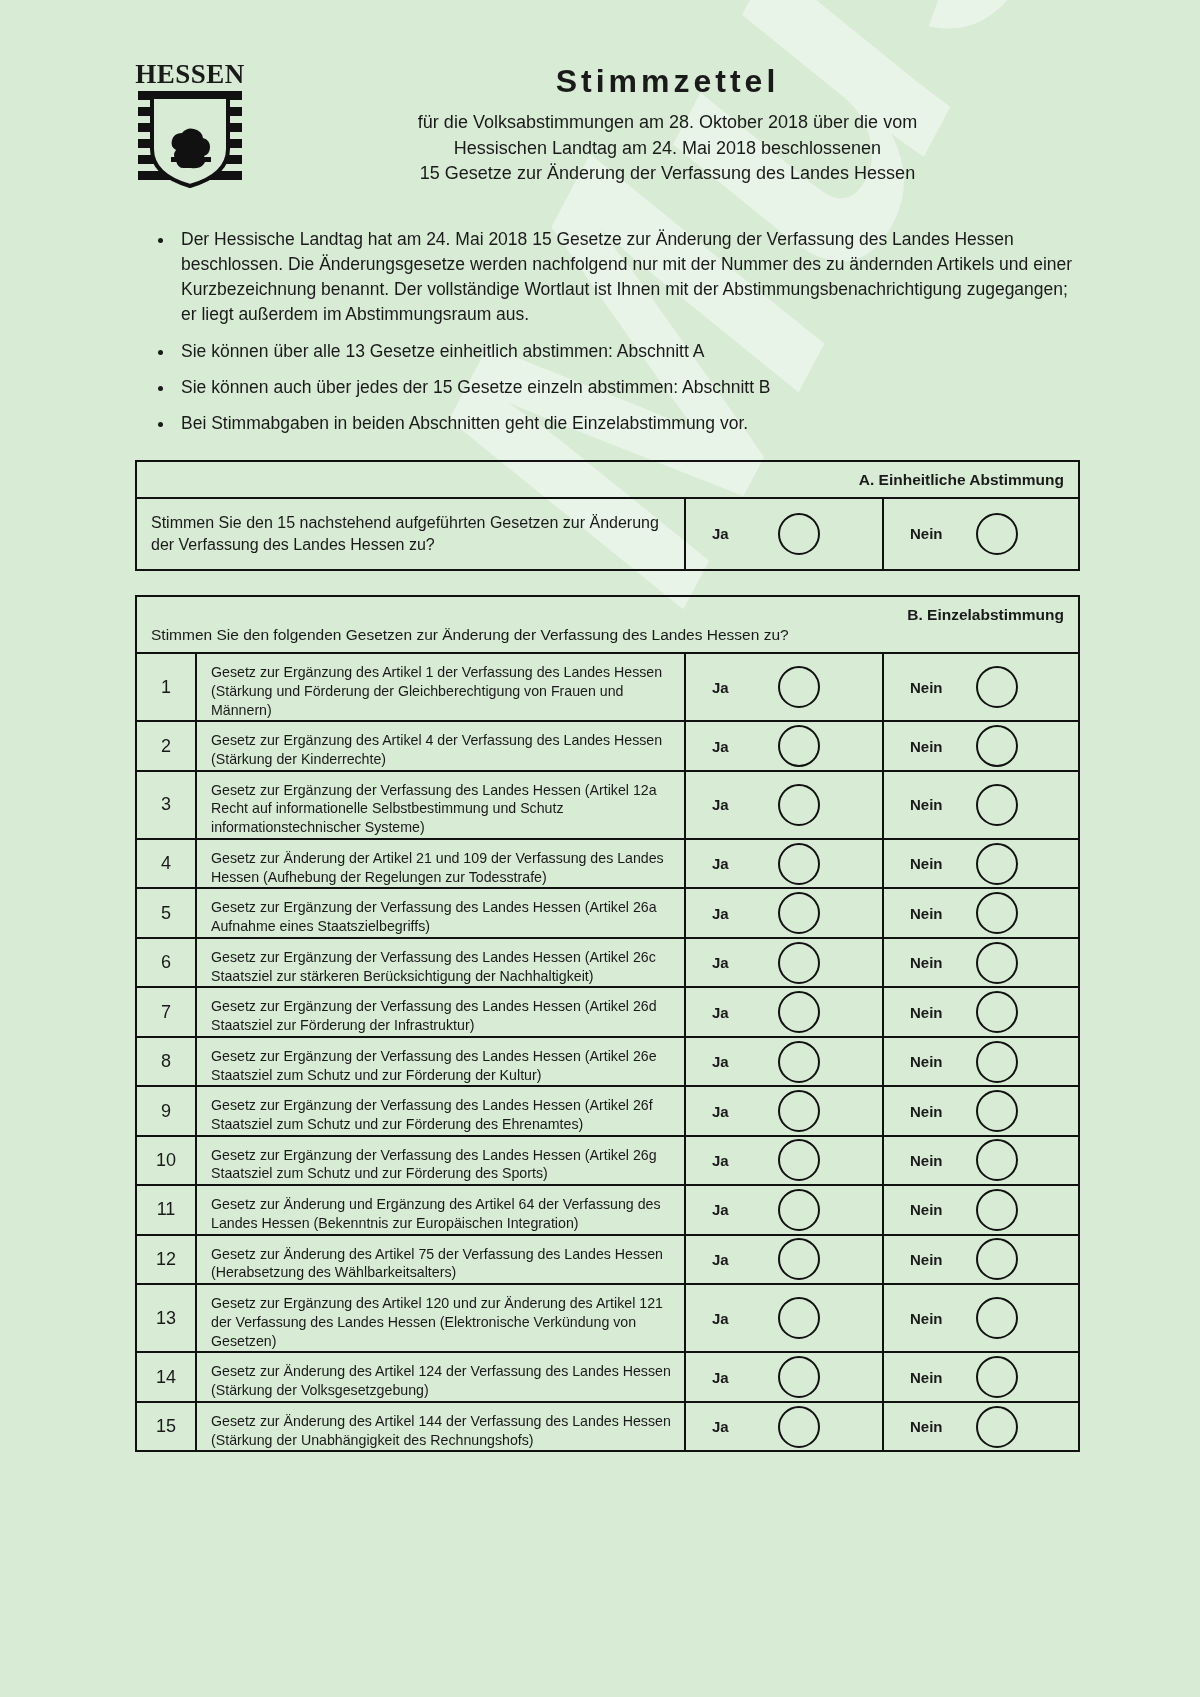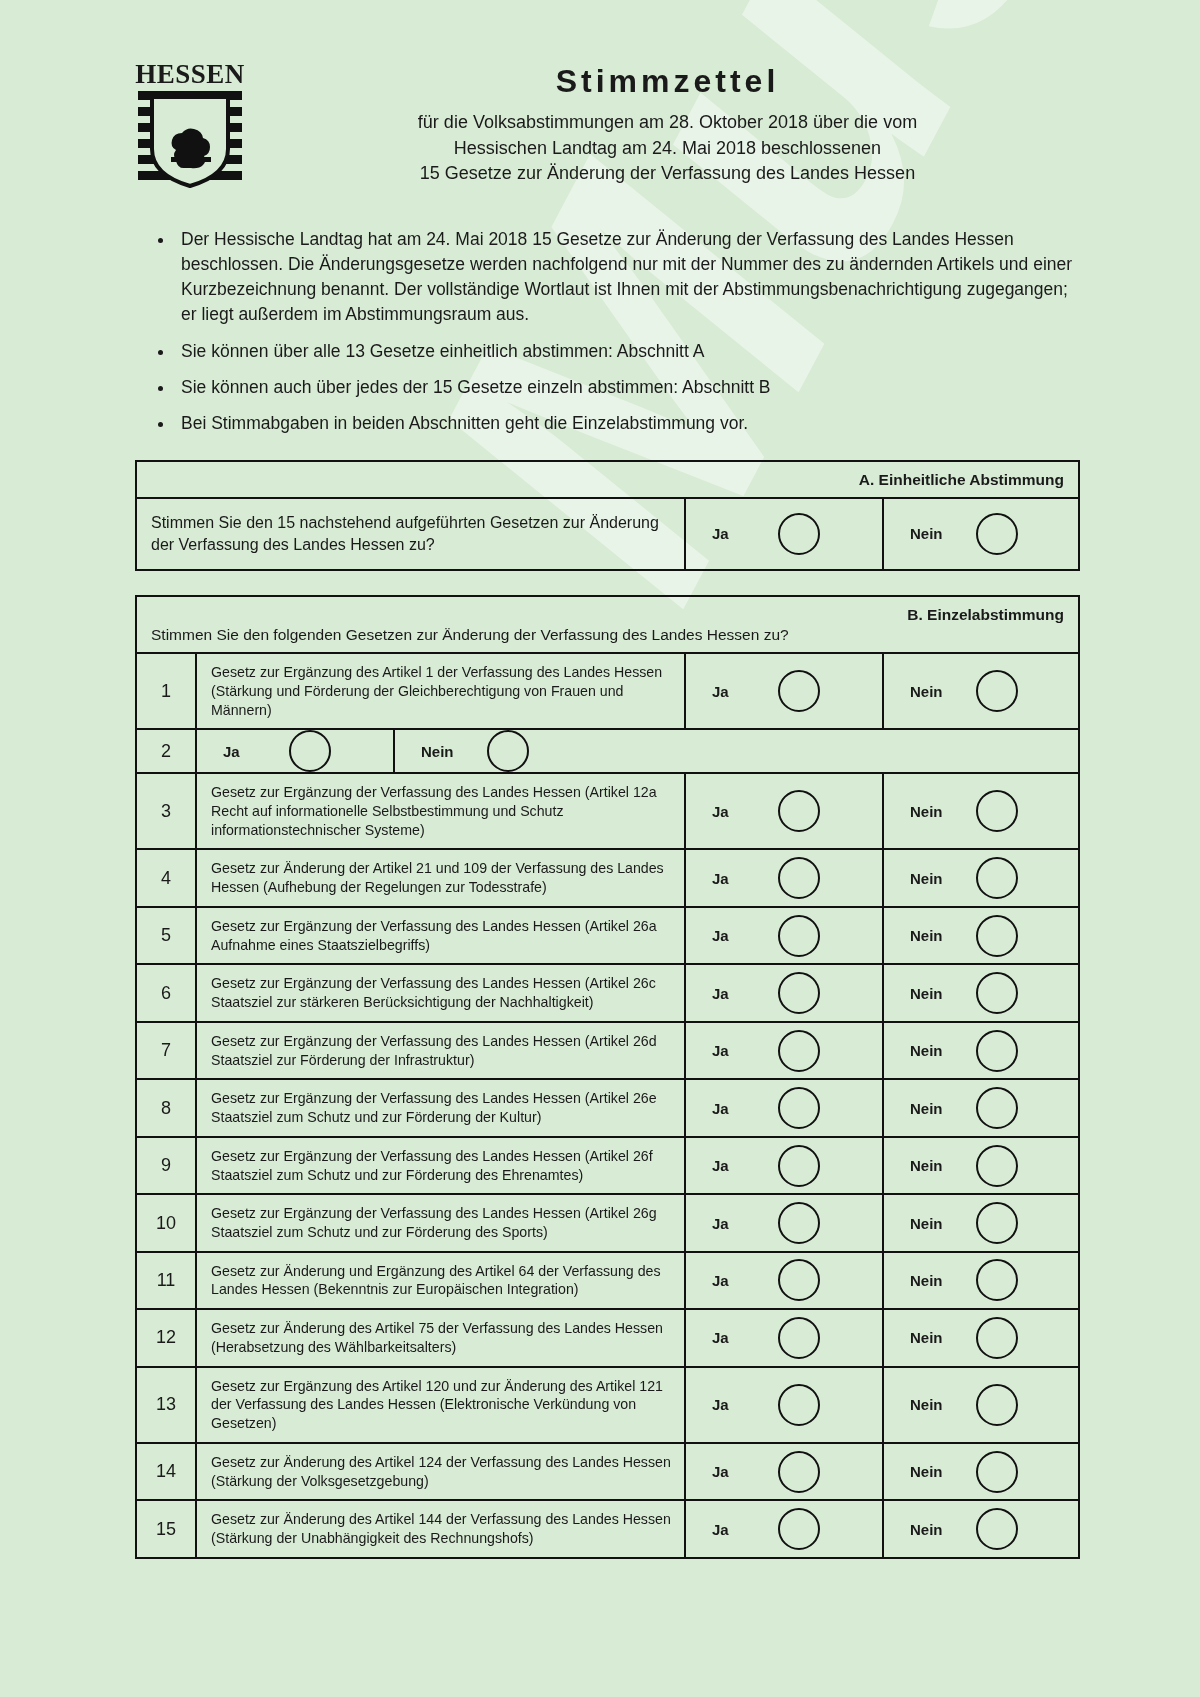--- a/index.html
+++ b/index.html
@@ -124,21 +124,21 @@
     flex: 0 0 58px;
     border-right: 2px solid #111;
     display: flex;
     align-items: center;
     justify-content: center;
     font-size: 18px;
   }
   .cell-text {
     flex: 1;
     border-right: 2.5px solid #111;
-    padding: 9px 12px 9px 14px;
+    padding: 9px 12px 1px 14px;
     font-size: 14.2px;
     line-height: 1.32;
     display: flex;
     align-items: center;
   }
   .cell-text.big {
     font-size: 16px;
     line-height: 1.38;
     padding: 13px 12px 13px 14px;
   }
@@ -237,20 +237,21 @@
               <span class="vote-label">Ja</span>
               <span class="circle"></span>
             </div>
             <div class="cell-vote nein">
               <span class="vote-label">Nein</span>
               <span class="circle"></span>
             </div>
           </div>
           <div class="row">
             <div class="cell-num">2</div>
+            <div class="cell-text">Gesetz zur Ergänzung des Artikel 4 der Verfassung des Landes Hessen (Stärkung der Kinderrechte)</div>
             <div class="cell-vote">
               <span class="vote-label">Ja</span>
               <span class="circle"></span>
             </div>
             <div class="cell-vote nein">
               <span class="vote-label">Nein</span>
               <span class="circle"></span>
             </div>
           </div>
           <div class="row">

